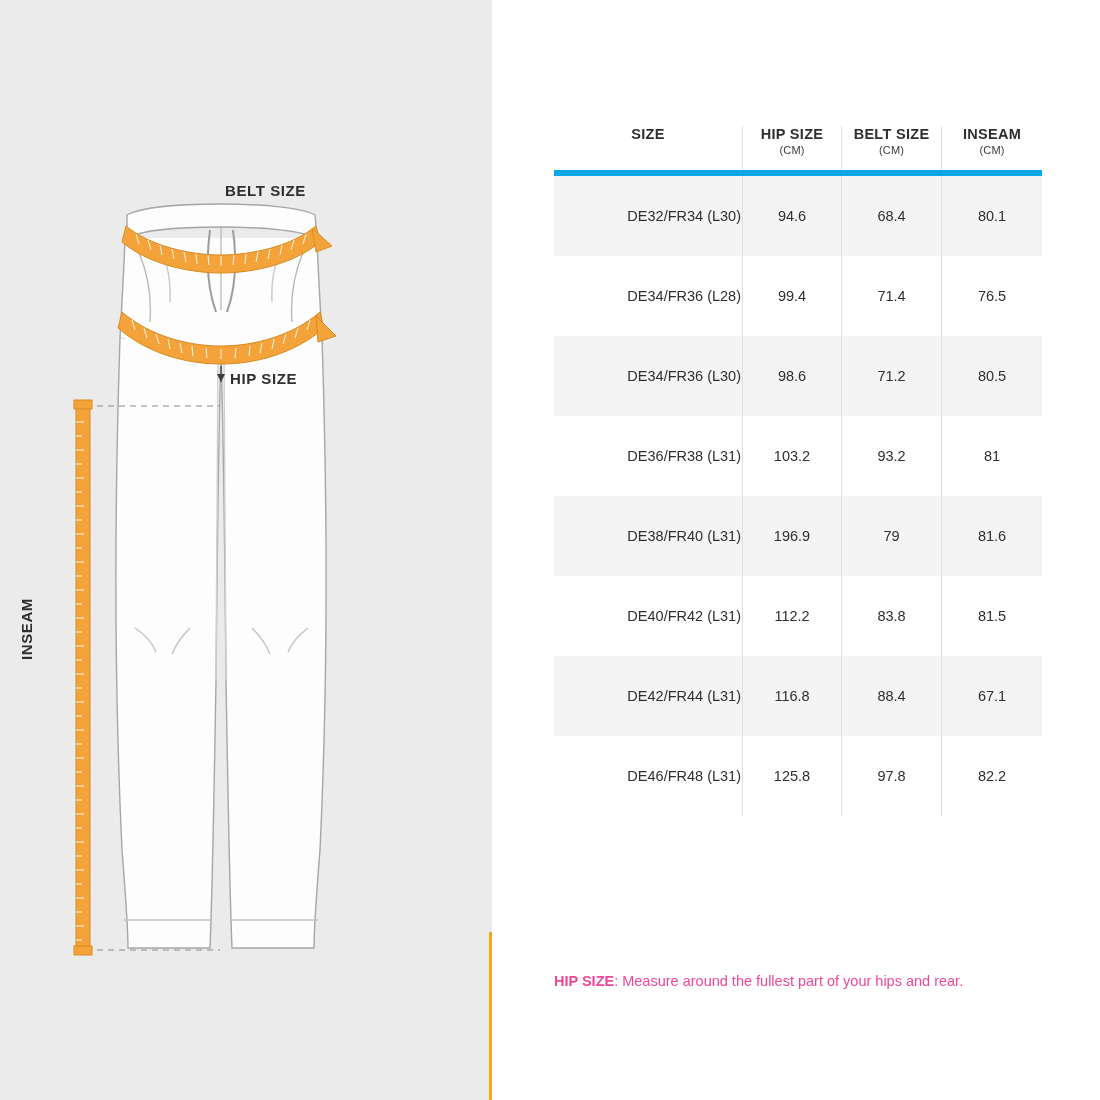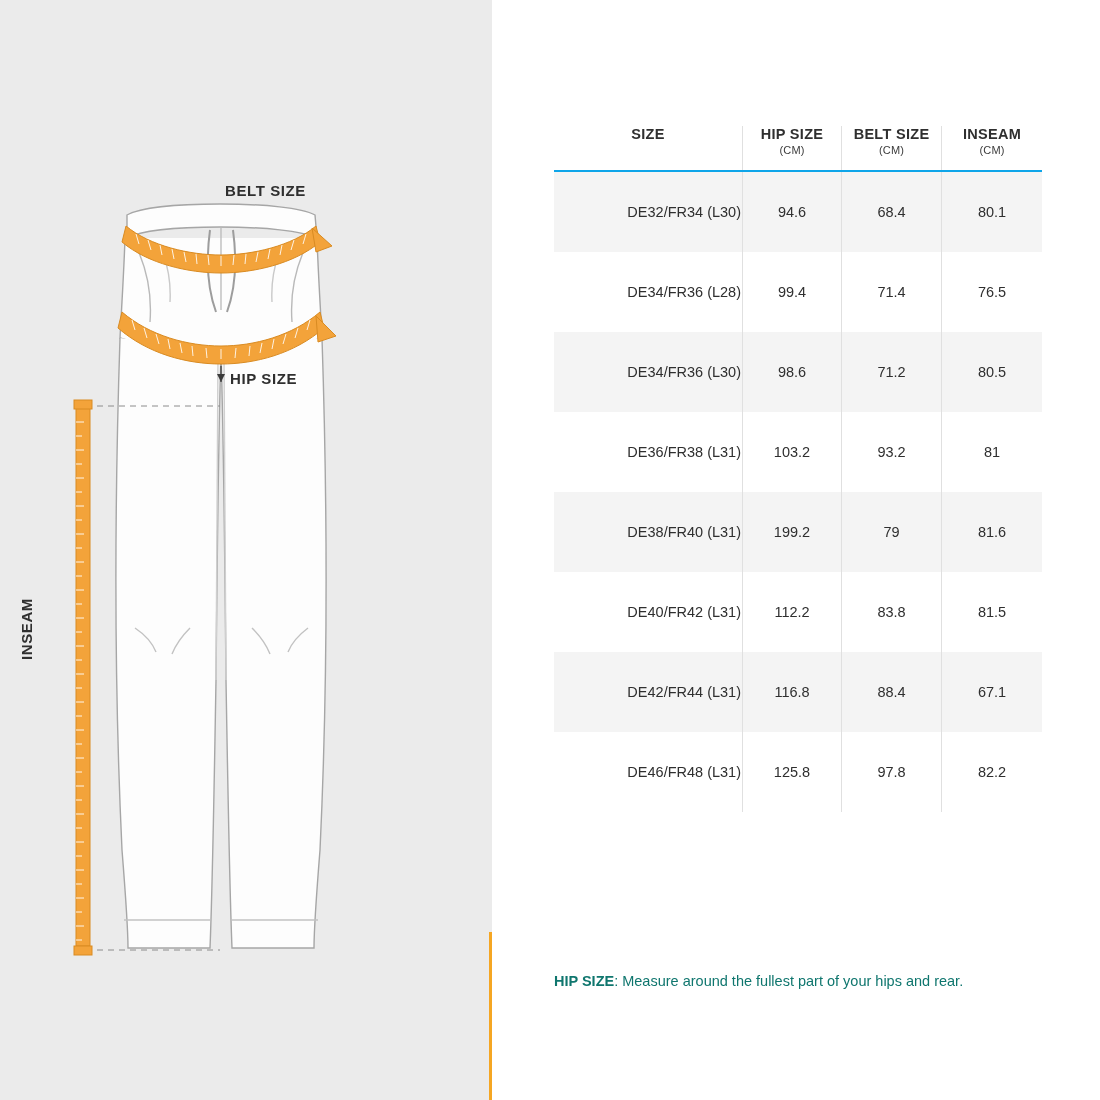--- a/index.html
+++ b/index.html
@@ -107,21 +107,21 @@
   table.size-table th .unit {
     display: block;
     font-size: 11px;
     font-weight: normal;
     color: #3c3c3c;
     margin-top: 2px;
     letter-spacing: 0.2px;
     text-align: center;
   }
   table.size-table thead tr {
-    border-bottom: 2px solid #0ea5e9;
+    border-bottom: 6px solid #0ea5e9;
   }
   table.size-table td {
     font-size: 14.5px;
     color: #2f2f2f;
     text-align: center;
     height: 78px;
     vertical-align: middle;
   }
   table.size-table tbody tr:nth-child(odd) {
     background: #f4f4f4;
@@ -150,21 +150,21 @@
   }
   table.size-table th.col-size { width: 188px; }
 
   .notes {
     position: absolute;
     left: 62px;
     top: 968px;
     width: 520px;
     font-size: 14.5px;
     line-height: 26px;
-    color: #0f766e;
+    color: #ec4899;
   }
   .notes b { font-weight: bold; }
 </style>
 </head>
 <body>
 
 <div class="page">
 
   <div class="left-panel">
 
@@ -347,21 +347,21 @@
           <td class="col-inseam">80.5</td>
         </tr>
         <tr>
           <td class="col-size">DE36/FR38 (L31)</td>
           <td class="col-hip">103.2</td>
           <td class="col-belt">93.2</td>
           <td class="col-inseam">81</td>
         </tr>
         <tr>
           <td class="col-size">DE38/FR40 (L31)</td>
-          <td class="col-hip">199.2</td>
+          <td class="col-hip">196.9</td>
           <td class="col-belt">79</td>
           <td class="col-inseam">81.6</td>
         </tr>
         <tr>
           <td class="col-size">DE40/FR42 (L31)</td>
           <td class="col-hip">112.2</td>
           <td class="col-belt">83.8</td>
           <td class="col-inseam">81.5</td>
         </tr>
         <tr>

